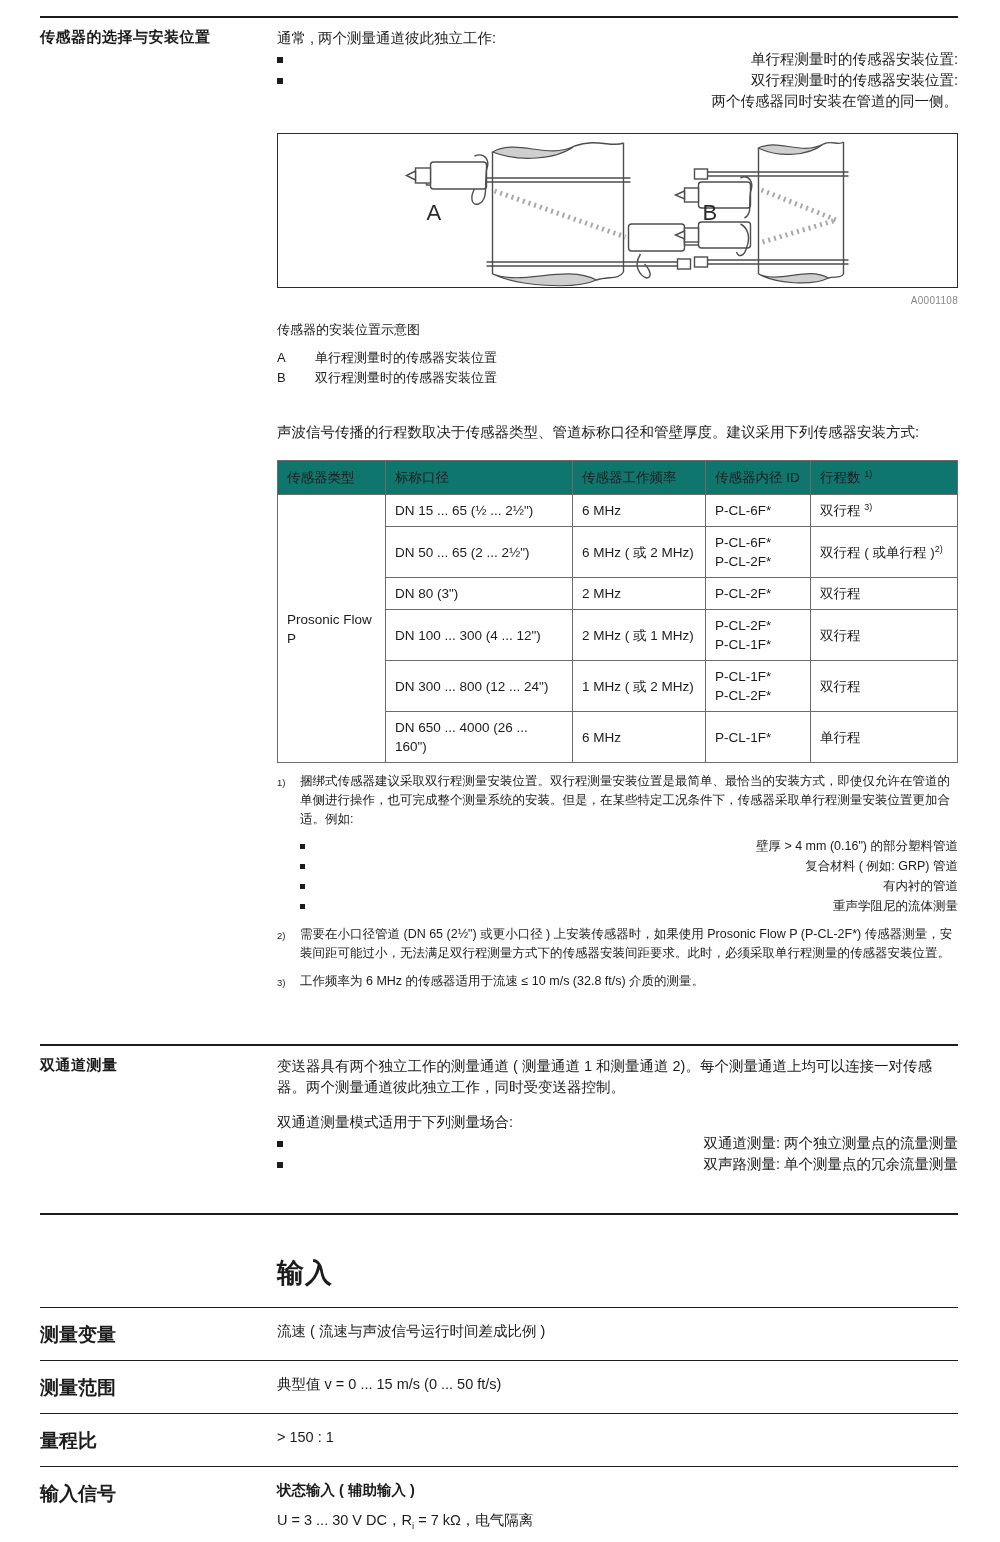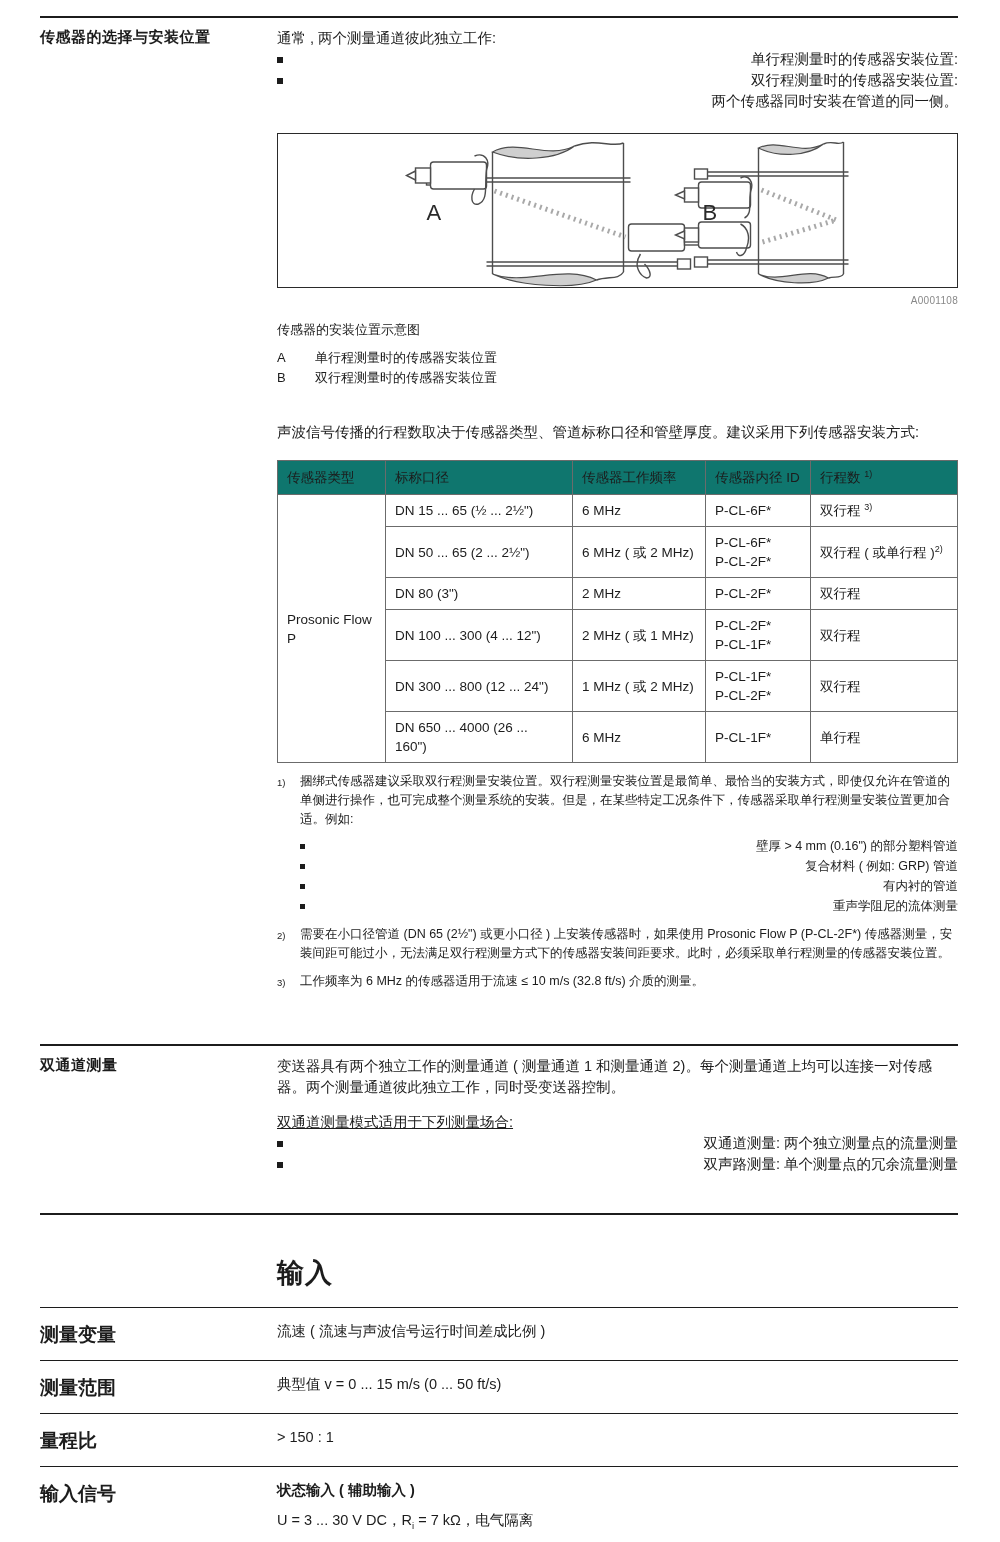--- a/index.html
+++ b/index.html
@@ -61,21 +61,21 @@
   .footnotes { margin-top:9px; font-size:12.5px; line-height:19px; }
   .fn { display:flex; margin-top:9px; }
   .fn .fn-marker { width:23px; flex-shrink:0; font-size:9.5px; vertical-align:top; padding-top:1px; }
   .fn .fn-body { flex:1; min-width:0; }
   .fn ul.sq { margin-top:8px; }
   .fn ul.sq > li { padding-left:13px; margin-top:1px; }
   .fn ul.sq > li .sqm { top:7px; width:5px; height:5px; }
 
   .gap-rule-1 { margin-top:52px; }
   .sec2 .right-col { padding-top:10px; }
-  .sec2 .p2 { margin-top:14px;text-decoration:underline; }
+  .sec2 .p2 { margin-top:14px; }
 
   .gap-rule-2 { margin-top:38px; border-top-width:2.5px; }
 
   .input-heading {
     margin:40px 0 16px 237px; font-size:27px; font-weight:bold; letter-spacing:1px;
   }
 
   .spec-row { display:flex; padding:13px 0 12px 0; min-height:46px; }
   .spec-row .lbl { width:237px; flex-shrink:0; font-weight:bold; font-size:19px; padding-top:1px; }
   .spec-row .val { flex:1; font-size:14.5px; line-height:21px; }

